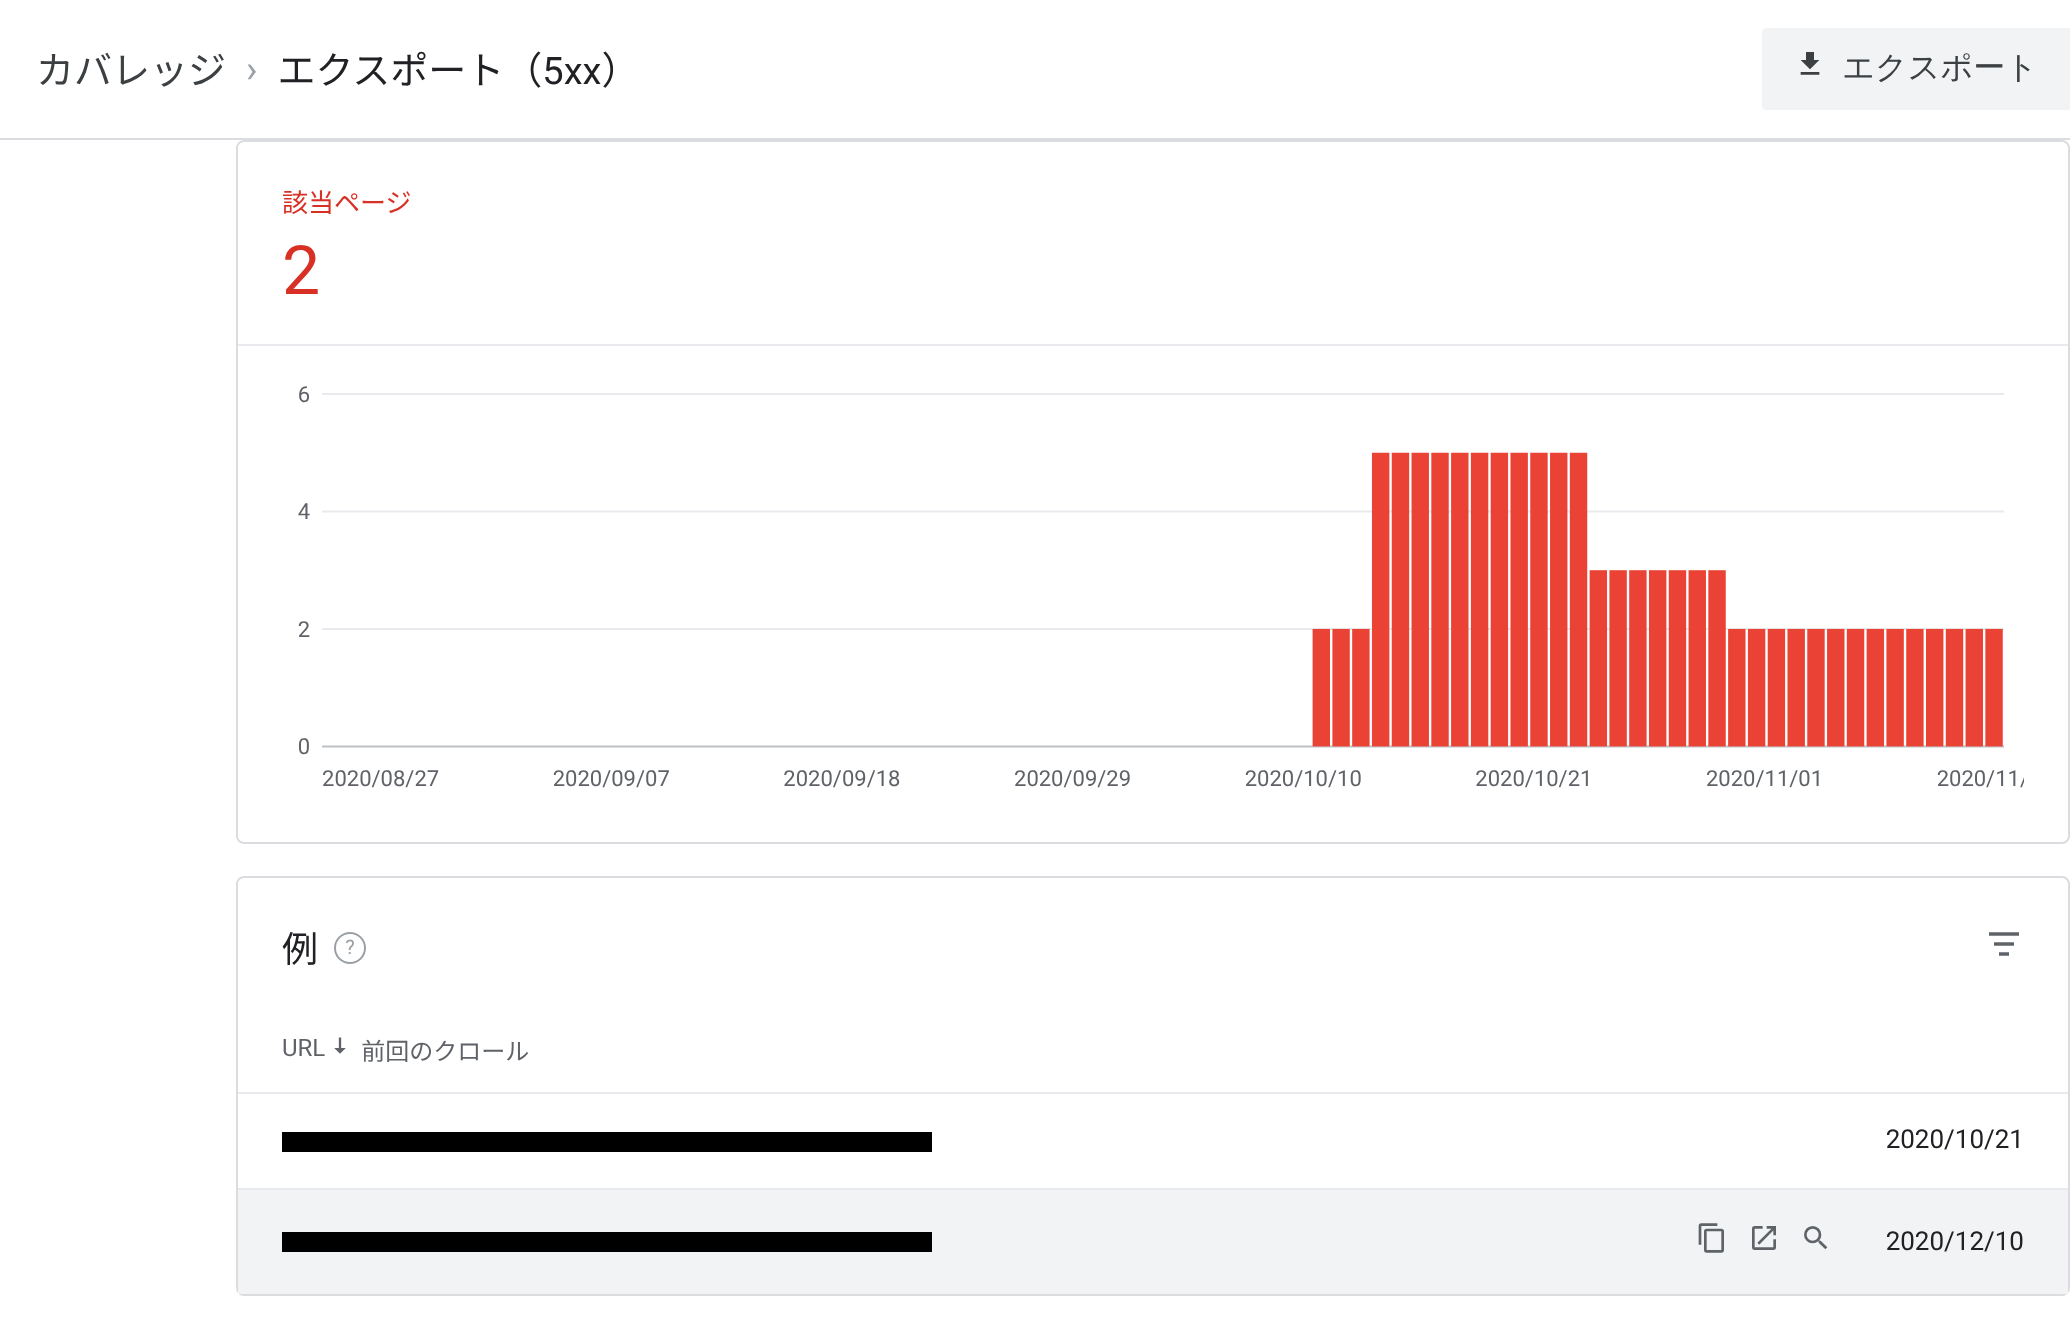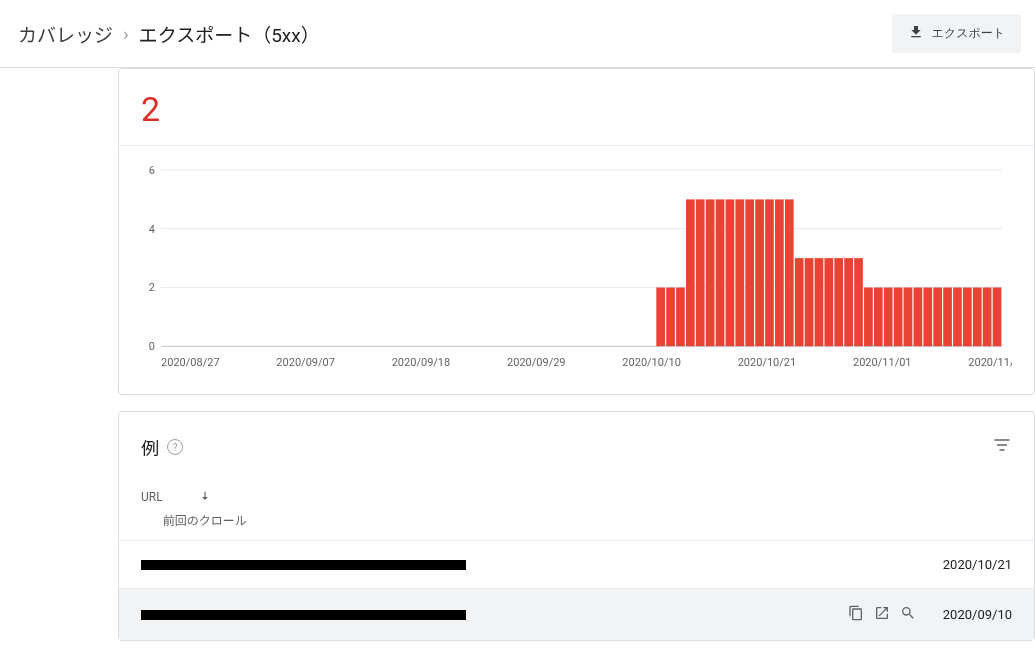--- a/index.html
+++ b/index.html
@@ -6,21 +6,21 @@
     body {
       font-family: Roboto, "Noto Sans JP", Arial, sans-serif;
       background: #fff;
       color: #202124;
       width: 1035px;
     }
     .header {
       display: flex;
       align-items: center;
       justify-content: space-between;
-      padding: 14px 14px 14px 18px;
+      padding: 14px 0 14px 18px;
       border-bottom: 1px solid #dadce0;
     }
     .breadcrumb {
       display: flex;
       align-items: center;
       font-size: 19px;
       color: #3c4043;
     }
     .breadcrumb .sep {
       margin: 0 10px;
@@ -29,27 +29,26 @@
     }
     .breadcrumb .crumb-link {
       color: #3c4043;
     }
     .breadcrumb .crumb-current {
       color: #202124;
       font-weight: 400;
     }
     .export-btn {
       display: flex;
-      align-items: center;
       gap: 8px;
       background: #f1f3f4;
       border: none;
       padding: 10px 16px;
       cursor: pointer;
-      font-size: 12px;
+      font-size: 16px;
       color: #3c4043;
       border-radius: 2px 0 0 2px;
     }
     .export-btn svg { width: 16px; height: 16px; }
 
     .content {
       padding: 0 0 0 118px;
     }
 
     .card {
@@ -115,21 +114,20 @@
       display: flex;
       justify-content: flex-start;
       padding: 12px 22px;
       font-size: 12px;
       color: #5f6368;
     }
     .col-date {
       display: flex;
       align-items: center;
       gap: 4px;
-      flex-direction: column;
     }
     .col-date svg { width: 14px; height: 14px; }
 
     .table-row {
       display: flex;
       align-items: center;
       justify-content: space-between;
       padding: 16px 22px;
       border-top: 1px solid #e8eaed;
       font-size: 13px;
@@ -173,20 +171,21 @@
           <path fill="#3c4043" d="M5 20h14v-2H5v2zM19 9h-4V3H9v6H5l7 7 7-7z"></path>
         </svg>
     </span>
     <span>エクスポート</span>
   </button>
 </div>
 
 <div class="content">
   <div class="card">
     <div class="summary">
+      <div class="summary-label">該当ページ</div>
       <div class="summary-value">2</div>
     </div>
     <div class="chart-area">
       <svg class="chart-svg" id="chart-svg" viewBox="0 0 870 210">
           <line x1="20" x2="860" y1="184" y2="184" class="baseline"></line>
           <text x="14" y="188" text-anchor="end" class="y-tick">0</text>
           <line x1="20" x2="860" y1="125.33333333333334" y2="125.33333333333334" class="grid-line"></line>
           <text x="14" y="129.33333333333334" text-anchor="end" class="y-tick">2</text>
           <line x1="20" x2="860" y1="66.66666666666667" y2="66.66666666666667" class="grid-line"></line>
           <text x="14" y="70.66666666666667" text-anchor="end" class="y-tick">4</text>
@@ -278,18 +277,18 @@
               <span><svg viewBox="0 0 24 24">
                   <path d="M16 1H4a2 2 0 0 0-2 2v14h2V3h12V1zm3 4H8a2 2 0 0 0-2 2v14a2 2 0 0 0 2 2h11a2 2 0 0 0 2-2V7a2 2 0 0 0-2-2zm0 16H8V7h11v14z"></path>
                 </svg></span>
               <span><svg viewBox="0 0 24 24">
                   <path d="M14 3v2h3.59L7 15.59 8.41 17 19 6.41V10h2V3h-7zM5 5h6V3H5a2 2 0 0 0-2 2v14a2 2 0 0 0 2 2h14a2 2 0 0 0 2-2v-6h-2v6H5V5z"></path>
                 </svg></span>
               <span><svg viewBox="0 0 24 24">
                   <path d="M15.5 14h-.79l-.28-.27A6.471 6.471 0 0 0 16 9.5 6.5 6.5 0 1 0 9.5 16a6.471 6.471 0 0 0 4.23-1.57l.27.28v.79L19 20.49 20.49 19 15.5 14zM9.5 14A4.5 4.5 0 1 1 14 9.5 4.5 4.5 0 0 1 9.5 14z"></path>
                 </svg></span>
             </div>
-            <div class="row-date">2020/09/10</div>
+            <div class="row-date">2020/12/10</div>
           </div>
         </div>
       </div>
   </div>
 </div>
 
 </body></html>

